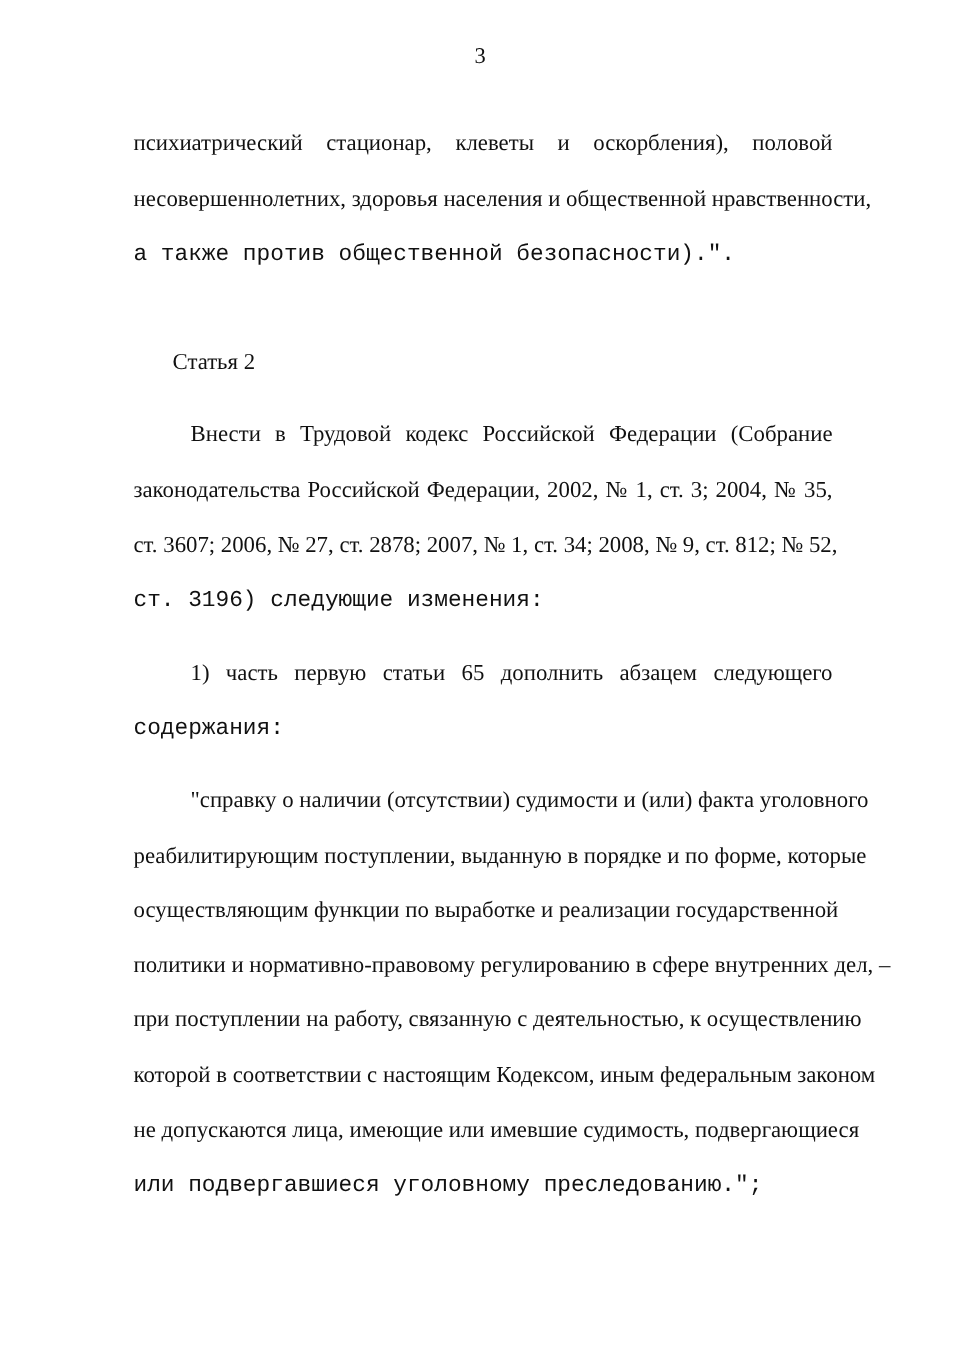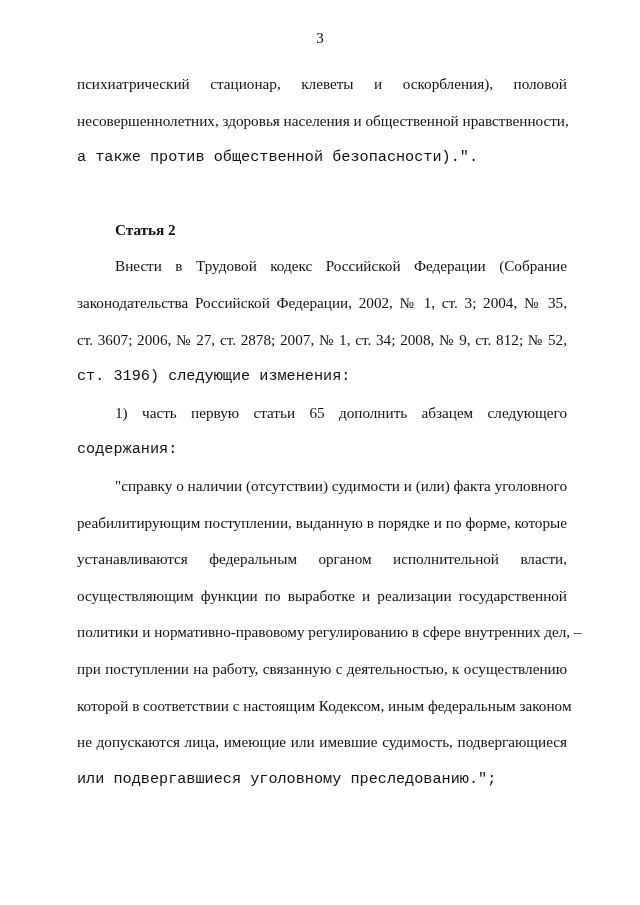--- a/index.html
+++ b/index.html
@@ -1,21 +1,21 @@
 <!DOCTYPE html>
 <html><head>
 <meta charset="utf-8">
 <style>
   html, body { margin: 0; padding: 0; background: #ffffff; }
   body { width: 640px; height: 905px; position: relative; overflow: hidden;
          font-family: "Liberation Serif", "DejaVu Serif", serif; color: #111; }
   .page-num { position: absolute; top: 30px; left: 0; width: 640px; text-align: center; font-size: 15px; }
   .body { position: absolute; left: 77px; width: 490px; top: 66px; font-size: 15.2px; line-height: 36.6px; }
-  .p { margin: 0; text-align: justify; text-align-last: left; }
-  .heading { margin: 0; margin-top: 36px; padding-left: 38px; font-weight: bold; }
+  .p { margin: 12px; text-align: justify; text-align-last: left; }
+  .heading { margin: 0; margin-top: 36px; padding-left: 38px; font-weight: normal; }
   .line { display: block; text-align: justify; text-align-last: justify; white-space: nowrap; }
   .line.last { text-align-last: left; font-family: Liberation Mono, monospace; }
 </style>
 </head>
 <body>
 
 <div class="page-num">3</div>
 
 <div class="body">
   <div class="p">
@@ -34,21 +34,20 @@
   </div>
 
   <div class="p">
     <span class="line" style="padding-left:38px">1) часть первую статьи 65 дополнить абзацем следующего</span>
     <span class="line last">содержания:</span>
   </div>
 
   <div class="p">
     <span class="line" style="padding-left:38px">"справку о наличии (отсутствии) судимости и (или) факта уголовного</span>
     <span class="line">реабилитирующим поступлении, выданную в порядке и по форме, которые</span>
-    <span class="line">устанавливаются федеральным органом исполнительной власти,</span>
     <span class="line">осуществляющим функции по выработке и реализации государственной</span>
     <span class="line">политики и нормативно-правовому регулированию в сфере внутренних дел, –</span>
     <span class="line">при поступлении на работу, связанную с деятельностью, к осуществлению</span>
     <span class="line">которой в соответствии с настоящим Кодексом, иным федеральным законом</span>
     <span class="line">не допускаются лица, имеющие или имевшие судимость, подвергающиеся</span>
     <span class="line last">или подвергавшиеся уголовному преследованию.";</span>
   </div>
 </div>
 
 </body></html>

